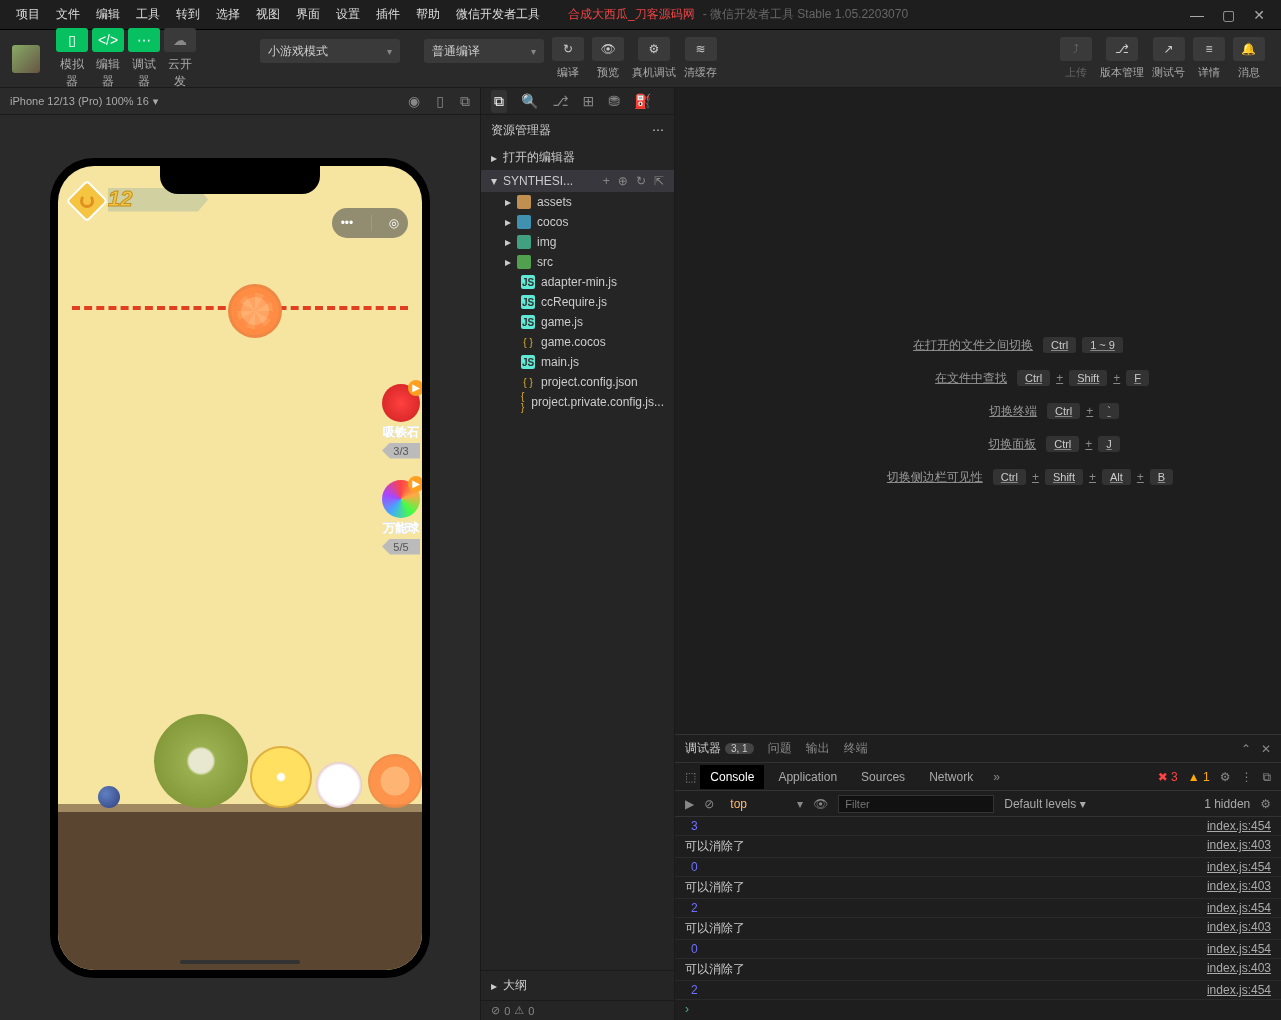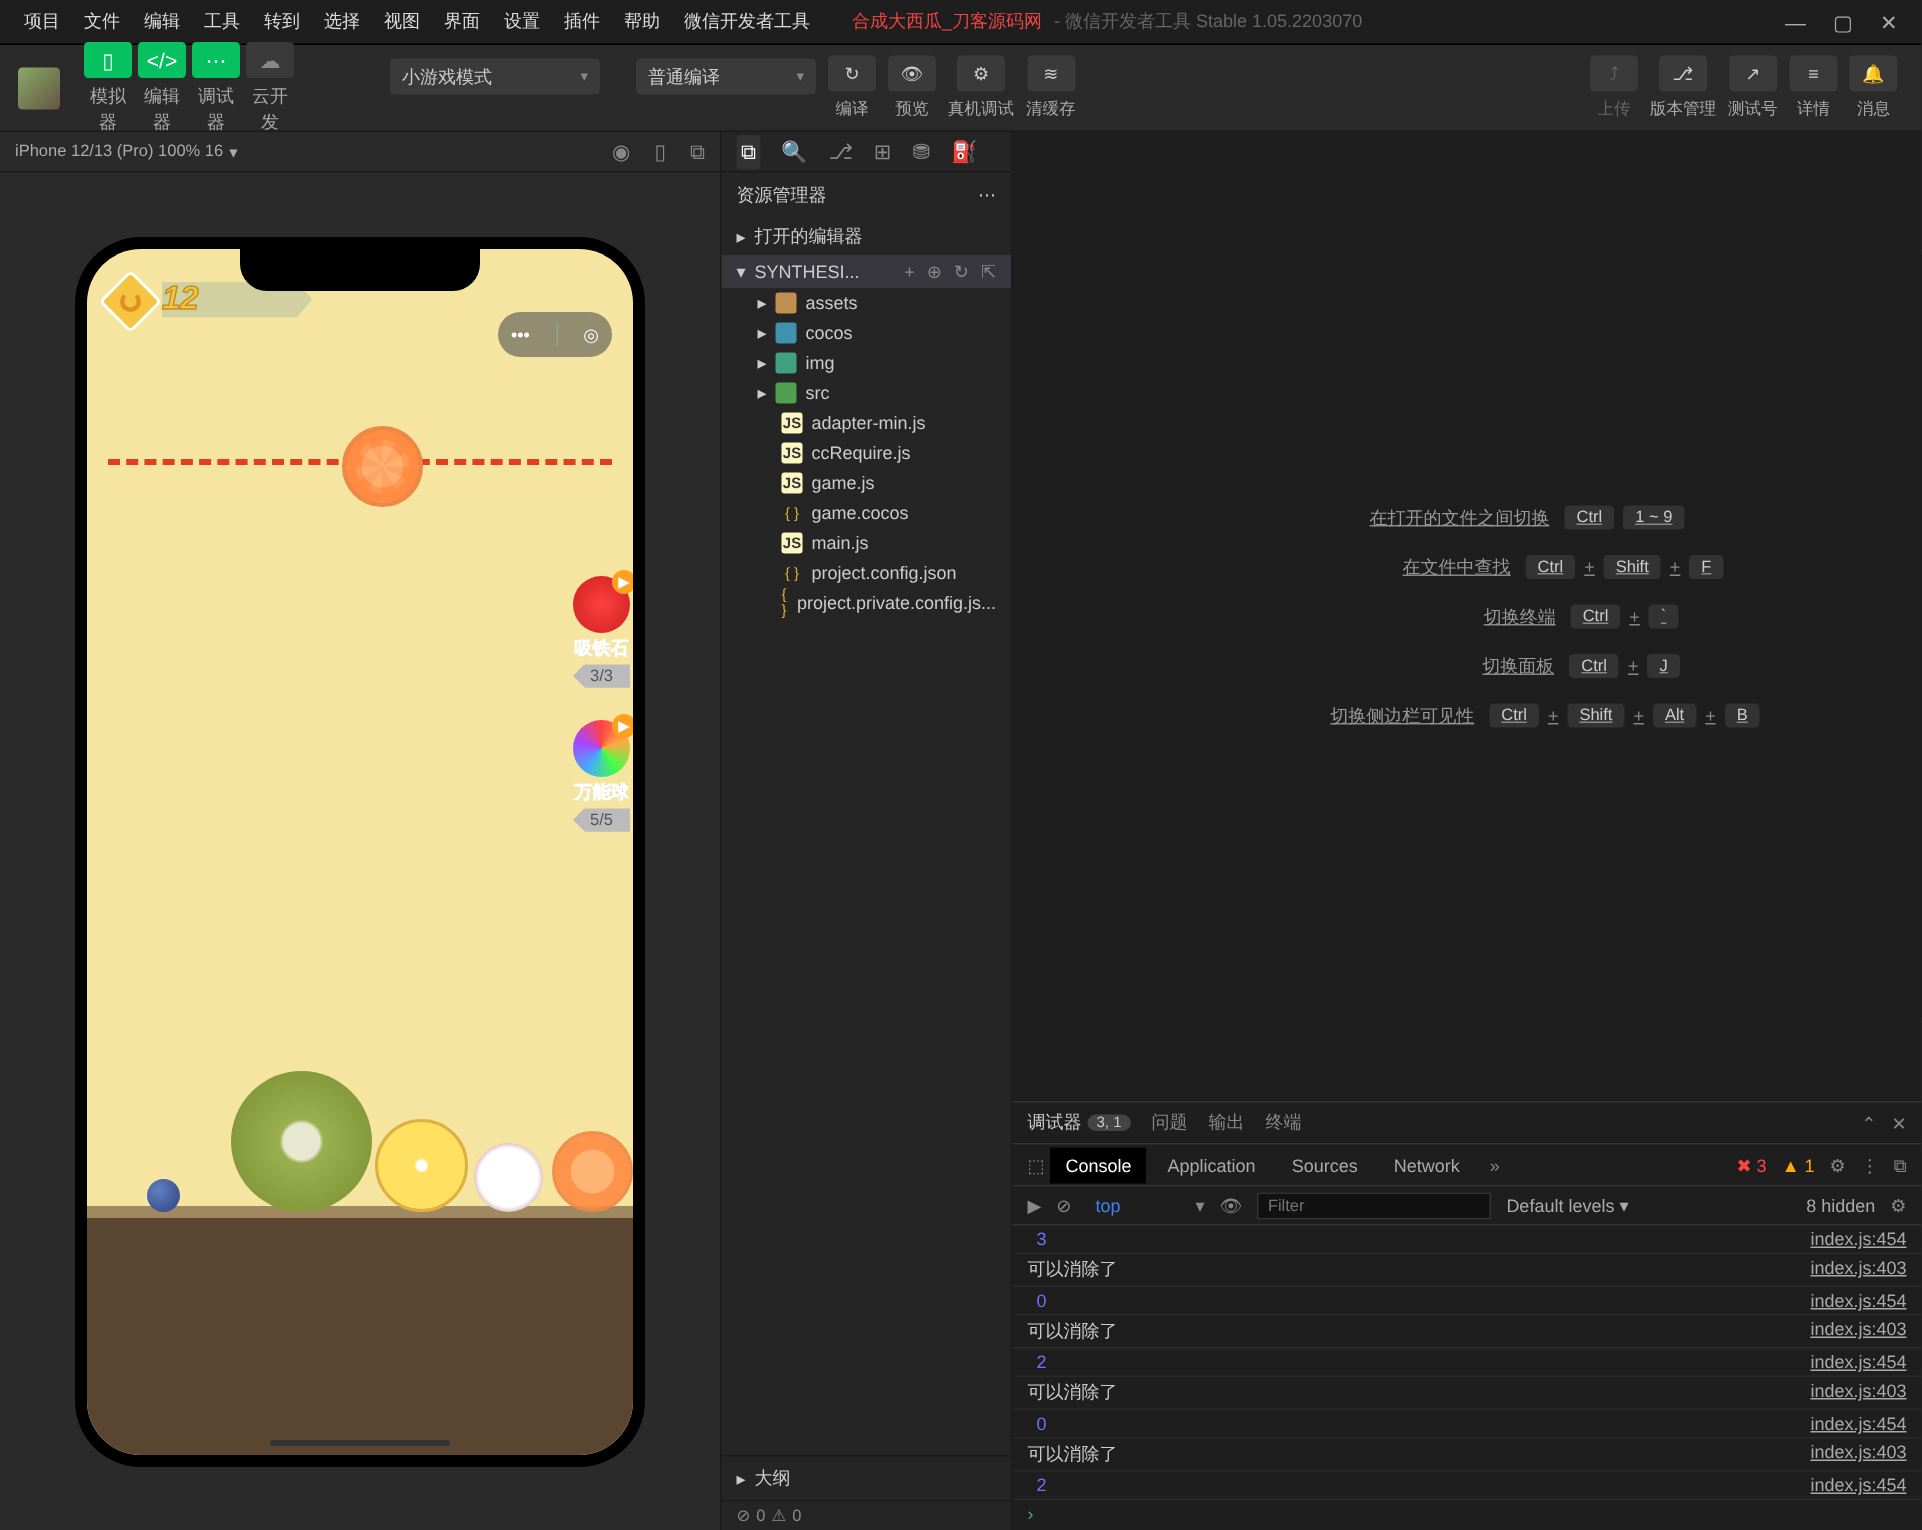--- a/index.html
+++ b/index.html
@@ -71,21 +71,21 @@
 .exp-title { height: 30px; display: flex; align-items: center; justify-content: space-between; padding: 0 10px; color: #ccc; font-size: 12px; }
 .exp-section { padding: 4px 10px; color: #ccc; display: flex; align-items: center; gap: 6px; cursor: pointer; }
 .exp-section.sel { background: #37373d; }
 .tree-item { padding: 3px 10px 3px 24px; display: flex; align-items: center; gap: 6px; color: #ccc; font-size: 12px; cursor: pointer; }
 .tree-item.d2 { padding-left: 40px; }
 .file-icon { width: 14px; height: 14px; display: inline-flex; align-items: center; justify-content: center; font-size: 10px; border-radius: 2px; }
 .fi-folder { background: #c09050; }
 .fi-folder2 { background: #4090b0; }
 .fi-img { background: #40a080; }
 .fi-src { background: #50a050; }
-.fi-js { background: #fef9c3; color: #333; font-weight: bold; }
+.fi-js { background: #5eead4; color: #333; font-weight: bold; }
 .fi-json { color: #e0b030; background: none; }
 .section-actions { display: flex; gap: 8px; color: #888; font-size: 12px; }
 .outline { margin-top: auto; padding: 6px 10px; border-top: 1px solid #1a1a1a; display: flex; align-items: center; gap: 6px; color: #ccc; }
 .statusbar-exp { height: 20px; padding: 0 10px; display: flex; align-items: center; gap: 4px; color: #888; font-size: 11px; border-top: 1px solid #1a1a1a; }
 
 
 .editor-pane { flex: 1; background: #1e1e1e; display: flex; flex-direction: column; }
 .editor-empty { flex: 1; display: flex; flex-direction: column; align-items: center; justify-content: center; gap: 16px; color: #888; }
 .shortcut-row { display: flex; align-items: center; gap: 10px; font-size: 12px; text-decoration: underline; }
 .shortcut-row .label { color: #999; text-align: right; width: 200px; }
@@ -101,21 +101,21 @@
 .dbg-badge { background: #444; border-radius: 8px; padding: 0 6px; font-size: 10px; }
 .dbg-controls { margin-left: auto; display: flex; gap: 10px; color: #888; }
 .dbg-devtabs { height: 28px; display: flex; align-items: center; padding: 0 10px; gap: 4px; border-bottom: 1px solid #333; }
 .dev-tab { padding: 5px 10px; color: #aaa; font-size: 12px; cursor: pointer; }
 .dev-tab.active { background: #000; color: #fff; }
 .dbg-stats { margin-left: auto; display: flex; gap: 10px; align-items: center; color: #888; }
 .stat-err { color: #f44; }
 .stat-warn { color: #fa0; }
 .dbg-filterbar { height: 26px; display: flex; align-items: center; padding: 0 10px; gap: 10px; border-bottom: 1px solid #333; }
 .filter-input { flex: 0 0 110px; background: #111; border: 1px solid #333; height: 18px; padding: 0 6px; color: #aaa; font-size: 11px; }
-.top-select { background: none; color: #3b82f6; border: none; font-size: 12px; padding: 2px 40px 2px 6px; }
+.top-select { background: none; color: #fdba74; border: none; font-size: 12px; padding: 2px 40px 2px 6px; }
 .console-body { flex: 1; overflow: auto; font-family: Consolas, monospace; font-size: 12px; }
 .log-row { display: flex; padding: 2px 10px; border-bottom: 1px solid #2a2a2a; }
 .log-msg { flex: 1; color: #ccc; }
 .log-msg.num { color: #7070ff; padding-left: 6px; }
 .log-src { color: #aaa; text-decoration: underline; cursor: pointer; }
 .prompt { padding: 2px 10px; color: #5a8; }
 </style>
 </head>
 <body>
 
@@ -435,21 +435,21 @@
         </div>
       </div>
       <div class="dbg-filterbar">
         <span style="color:#888">▶</span>
         <span style="color:#888">⊘</span>
         <span class="top-select">top</span>
           <span style="color:#888">▾</span>
         <span style="color:#888">👁</span>
         <input class="filter-input" placeholder="Filter" style="">
         <span style="color:#aaa"><span>Default levels</span> ▾</span>
-        <span style="margin-left:auto;color:#aaa">8 hidden</span>
+        <span style="margin-left:auto;color:#aaa">1 hidden</span>
         <span style="color:#888">⚙</span>
       </div>
       <div class="console-body" id="console-body">
           <div class="log-row">
             <span class="log-msg num">3</span>
             <span class="log-src">index.js:454</span>
           </div>
           <div class="log-row">
             <span class="log-msg">可以消除了</span>
             <span class="log-src">index.js:403</span>

